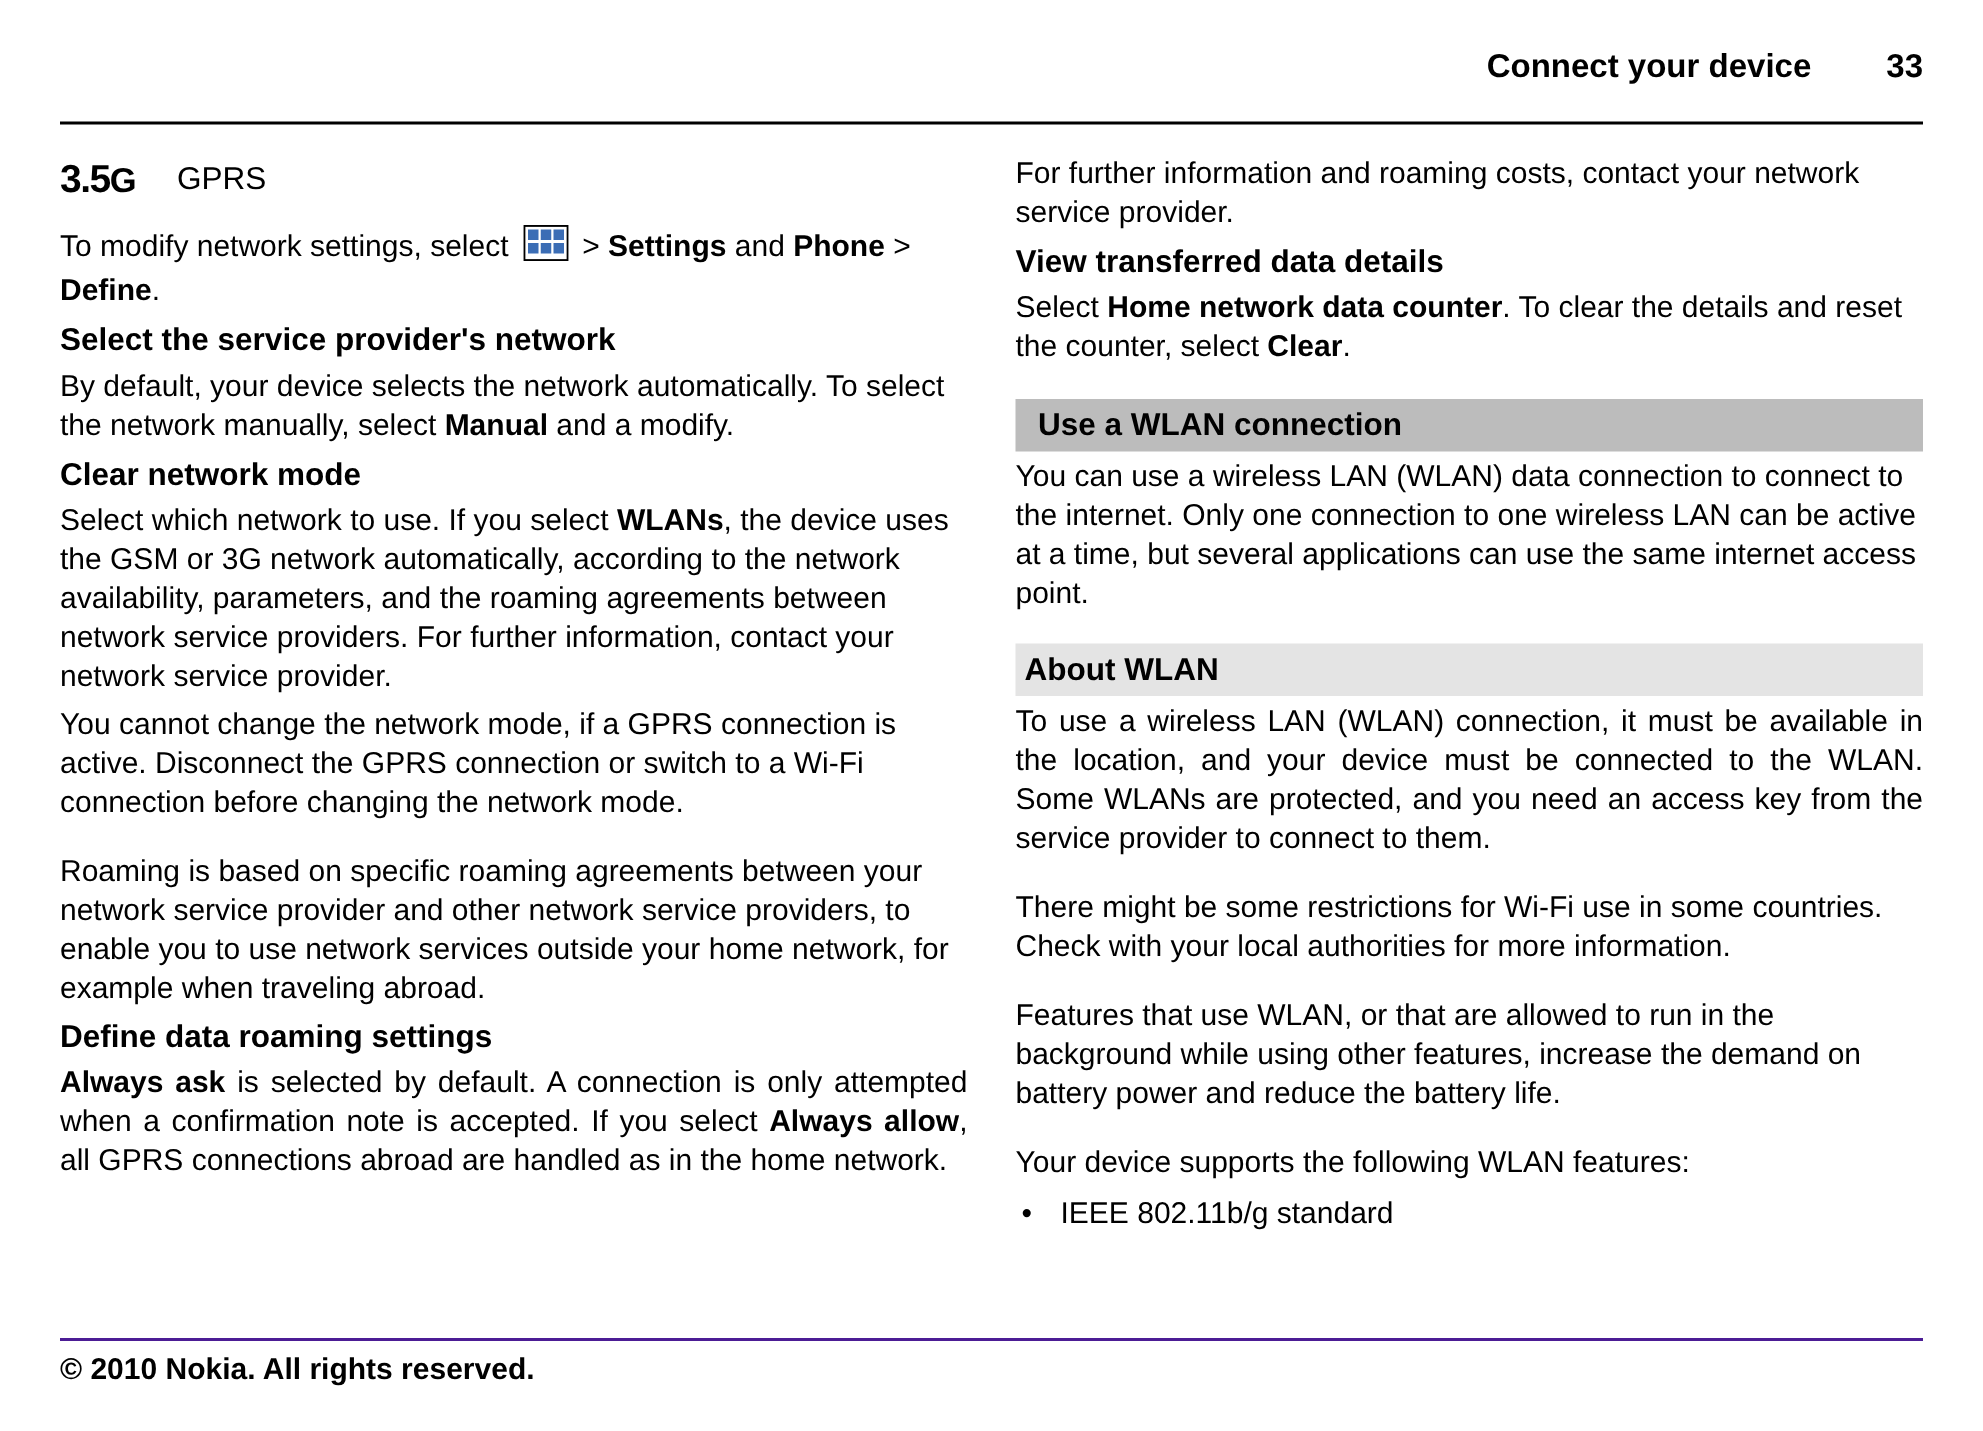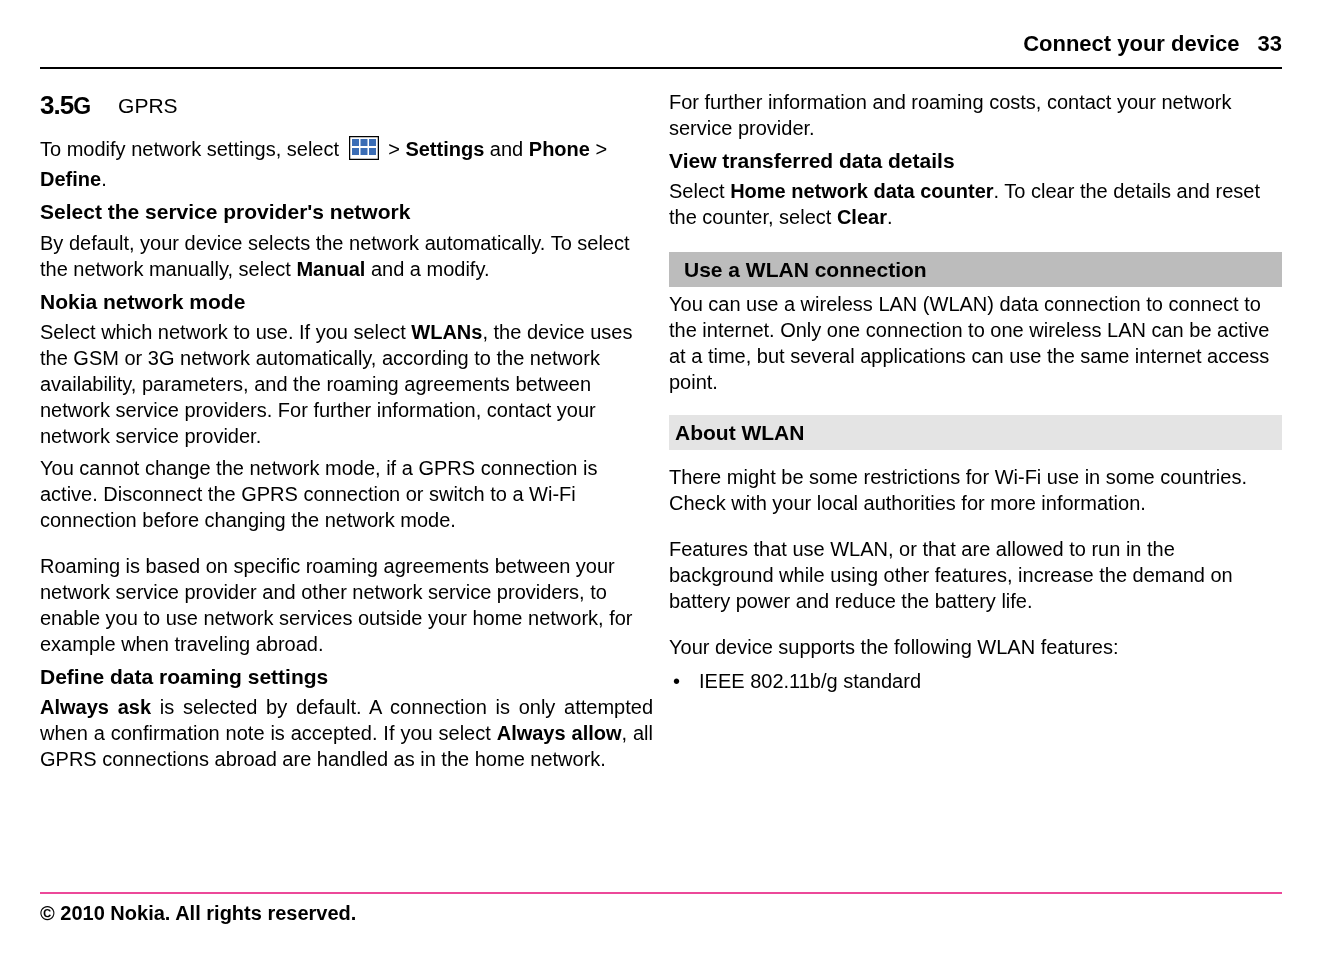--- a/index.html
+++ b/index.html
@@ -12,28 +12,29 @@
     width: 1322px;
     height: 954px;
     padding: 30px 40px 0 40px;
     position: relative;
   }
   .header {
     display: flex;
     justify-content: flex-end;
     align-items: baseline;
     border-bottom: 2px solid #000;
-    padding-bottom: 8px;
+    padding-bottom: 22px;
     margin-bottom: 20px;
+    gap: 32px;
   }
   .header-title { font-weight: bold; font-size: 22px; margin-right: 18px; }
   .header-page { font-weight: bold; font-size: 22px; }
   .columns {
     display: flex;
-    gap: 16px;
+    gap: 32px;
   }
   .col { flex: 1; }
   .col p { margin-bottom: 6px; }
   .iconrow { display:flex; align-items:center; margin-bottom:14px; }
   .g35 { font-weight: bold; font-size: 26px; letter-spacing: -1px; margin-right: 28px; }
   .hspa { font-size: 21px; }
   .grid-icon {
     display:inline-block; vertical-align: middle;
     margin: 0 4px;
   }
@@ -53,21 +54,21 @@
     font-size: 21px;
   }
   .bold { font-weight: bold; }
   .bullet-row { display:flex; margin-top:8px; }
   .bullet-dot { width: 30px; text-align:left; padding-left:4px;}
   .footer {
     position: absolute;
     left: 40px;
     right: 40px;
     bottom: 28px;
-    border-top: 2px solid #ec4899;
+    border-top: 2px solid #4c1d95;
     padding-top: 6px;
     font-weight: bold;
     font-size: 20px;
   }
   .spacer { height: 14px; }
 </style>
 </head>
 <body>
 
 <div class="header">
@@ -104,21 +105,21 @@
       <span class="bold">Phone</span>
       <span> &gt; </span>
       <span class="bold">Define</span><span>.</span>
     </p>
 
     <div class="h3">Select the service provider's network</div>
     <p>
       <span>By default, your device selects the network automatically. To select the network manually, select </span><span class="bold">Manual</span><span> and a modify.</span>
     </p>
 
-    <div class="h3">Nokia network mode</div>
+    <div class="h3">Clear network mode</div>
     <p>
       <span>Select which network to use. If you select </span><span class="bold">WLANs</span><span>, the device uses the GSM or 3G network automatically, according to the network availability, parameters, and the roaming agreements between network service providers. For further information, contact your network service provider.</span>
     </p>
     <p>You cannot change the network mode, if a GPRS connection is active. Disconnect the GPRS connection or switch to a Wi-Fi connection before changing the network mode.</p>
 
     <div class="spacer"></div>
     <p>Roaming is based on specific roaming agreements between your network service provider and other network service providers, to enable you to use network services outside your home network, for example when traveling abroad.</p>
 
     <div class="h3">Define data roaming settings</div>
     <p style="text-align:justify;">
@@ -131,20 +132,21 @@
 
     <div class="h3">View transferred data details</div>
     <p>
       <span>Select </span><span class="bold">Home network data counter</span><span>. To clear the details and reset the counter, select </span><span class="bold">Clear</span><span>.</span>
     </p>
 
     <div class="grey-bar">Use a WLAN connection</div>
     <p style="margin-top:4px;">You can use a wireless LAN (WLAN) data connection to connect to the internet. Only one connection to one wireless LAN can be active at a time, but several applications can use the same internet access point.</p>
 
     <div class="lightgrey-bar">About WLAN</div>
+    <p style="margin-top:4px; text-align:justify;">To use a wireless LAN (WLAN) connection, it must be available in the location, and your device must be connected to the WLAN. Some WLANs are protected, and you need an access key from the service provider to connect to them.</p>
     <div class="spacer"></div>
     <p>There might be some restrictions for Wi-Fi use in some countries. Check with your local authorities for more information.</p>
     <div class="spacer"></div>
     <p>Features that use WLAN, or that are allowed to run in the background while using other features, increase the demand on battery power and reduce the battery life.</p>
     <div class="spacer"></div>
     <p>Your device supports the following WLAN features:</p>
 
     <div class="bullet-row">
       <div class="bullet-dot">•</div>
       <div>IEEE 802.11b/g standard</div>

